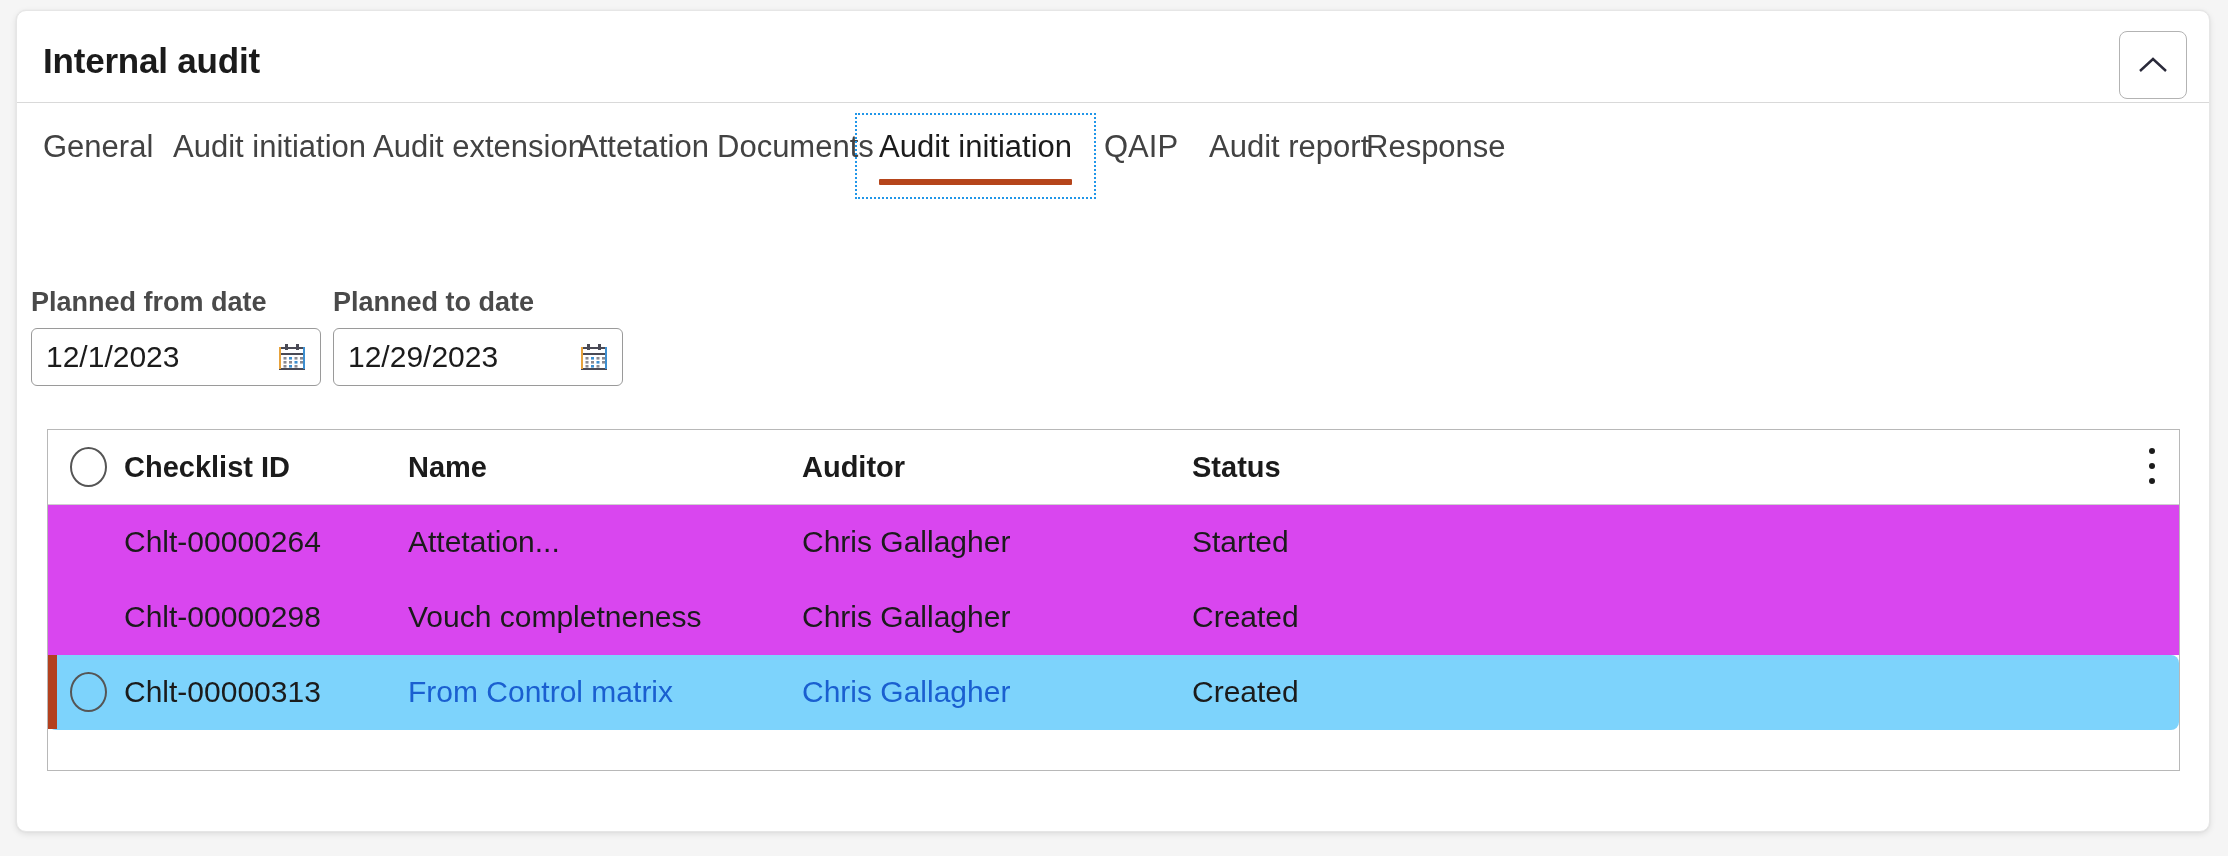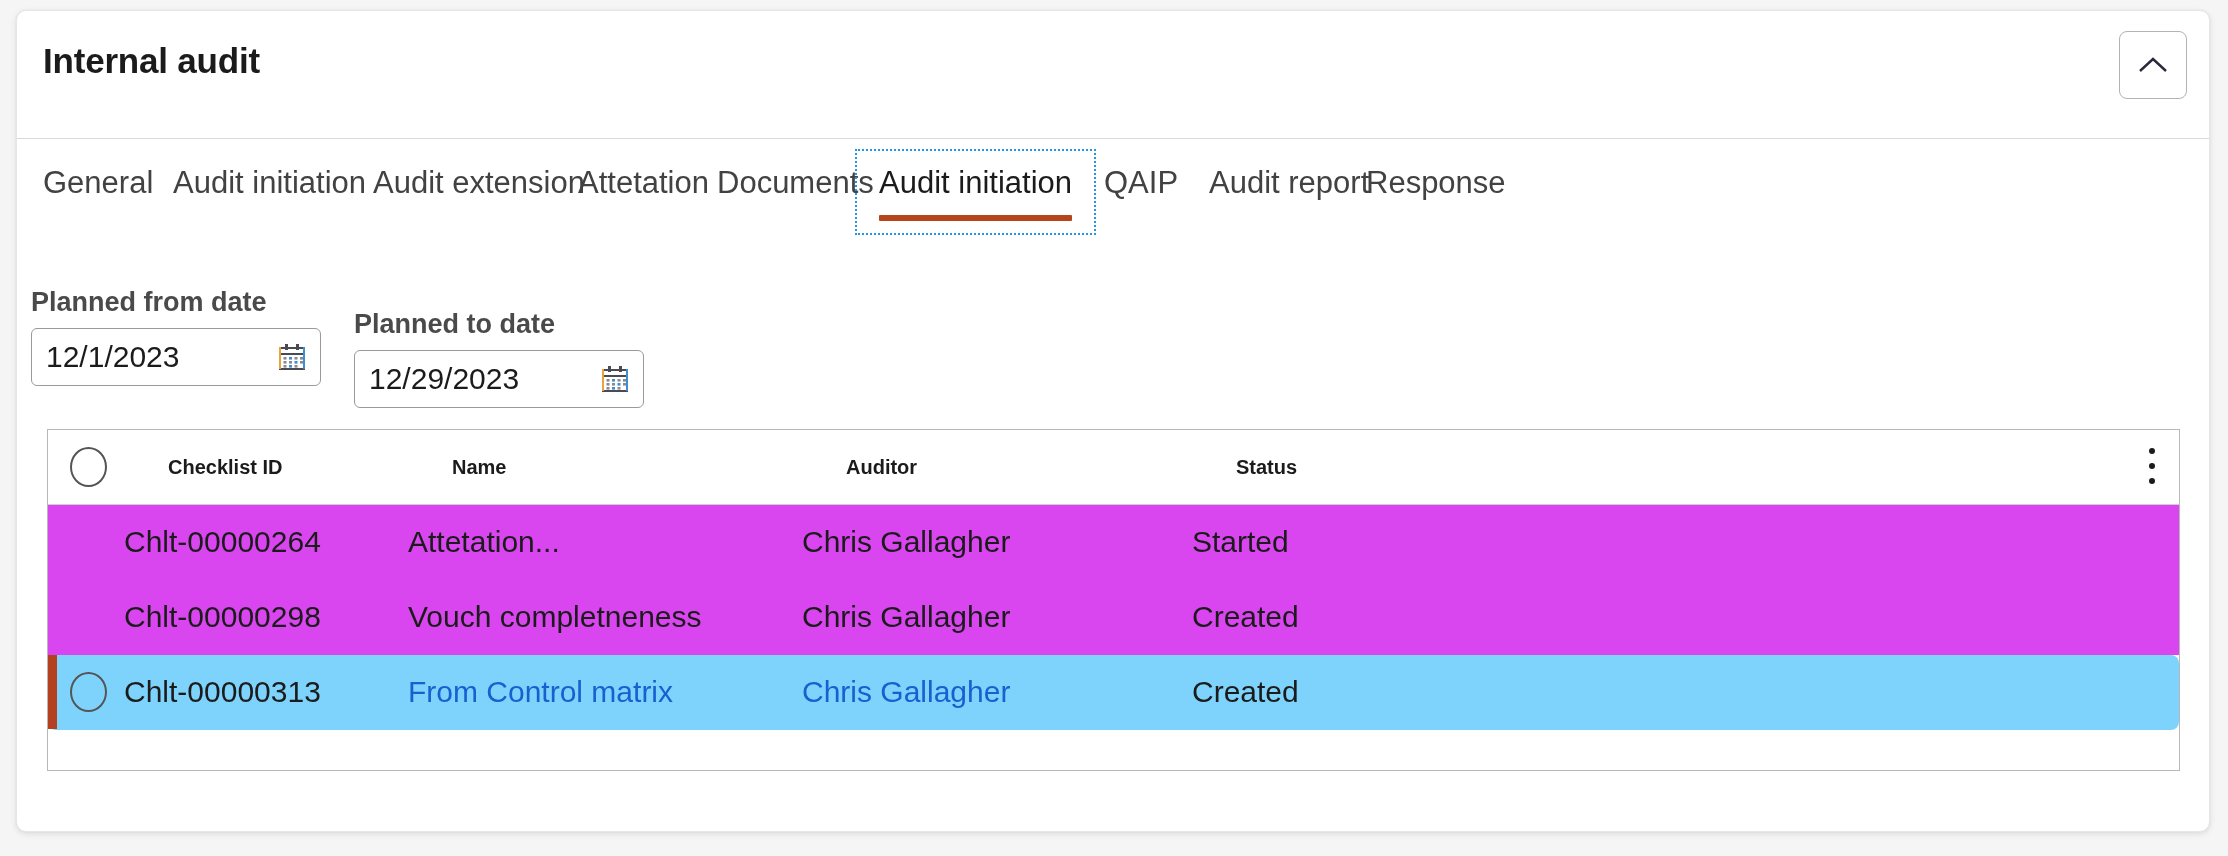--- a/index.html
+++ b/index.html
@@ -27,21 +27,21 @@
     border: 1px solid #e6e6e6;
     border-radius: 10px;
     box-shadow: 0 2px 6px rgba(0,0,0,0.10), 0 0 2px rgba(0,0,0,0.06);
     box-sizing: border-box;
     overflow: hidden;
   }
 
   
   .card-header {
     position: relative;
-    height: 128px;
+    height: 92px;
     border-bottom: 1px solid #d9d9d9;
     box-sizing: border-box;
   }
   .card-title {
     position: absolute;
     left: 26px;
     top: 30px;
     font-size: 35px;
     font-weight: bold;
     color: #1b1b1b;
@@ -167,25 +167,24 @@
     position: relative;
     height: 74px;
     border-bottom: 1px solid #cfcfcf;
     background: #ffffff;
   }
   .grid-head .cell {
     position: absolute;
     top: 0;
     height: 74px;
     line-height: 74px;
-    font-size: 20px;
+    font-size: 29px;
     font-weight: bold;
     color: #1b1b1b;
     white-space: nowrap;
-    margin-left: 44px;
   }
   .sel-circle {
     position: absolute;
     width: 37px;
     height: 40px;
     border: 2px solid #555555;
     border-radius: 50%;
     box-sizing: border-box;
     cursor: pointer;
   }
@@ -306,21 +305,21 @@
             <rect x="11" y="18" width="3" height="2.6" fill="#8a8a92"></rect>
             <rect x="16.5" y="18" width="3" height="2.6" fill="#3d8fd1"></rect>
             <rect x="22" y="18" width="3" height="2.6" fill="#8a8a92"></rect>
             <rect x="5.5" y="22" width="3" height="2.6" fill="#8a8a92"></rect>
             <rect x="11" y="22" width="3" height="2.6" fill="#3d8fd1"></rect>
             <rect x="16.5" y="22" width="3" height="2.6" fill="#8a8a92"></rect>
           </svg>
         </div>
       </div>
 
-      <div class="field" style="left:337px; width:290px;margin-top:22px;">
+      <div class="field" style="left:316px; width:290px;">
         <div class="field-label">Planned to date</div>
         <div class="field-input">
           <span class="field-value">12/29/2023</span>
           <svg class="cal-icon" viewBox="0 0 28 28">
             <rect x="2" y="5" width="24" height="21" fill="#ffffff" stroke="#4a4a55" stroke-width="2"></rect>
             <rect x="2" y="5" width="24" height="6" fill="#ffffff" stroke="#4a4a55" stroke-width="2"></rect>
             <rect x="1" y="4" width="2" height="22" fill="#e8a33d"></rect>
             <rect x="25" y="4" width="2" height="22" fill="#3d8fd1"></rect>
             <rect x="7" y="1" width="3" height="6" fill="#4a4a55"></rect>
             <rect x="18" y="1" width="3" height="6" fill="#4a4a55"></rect>

